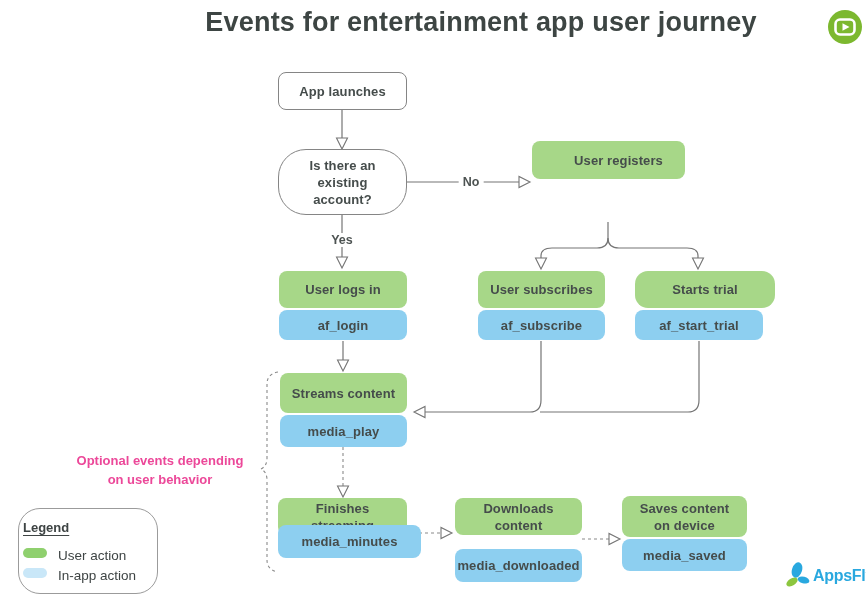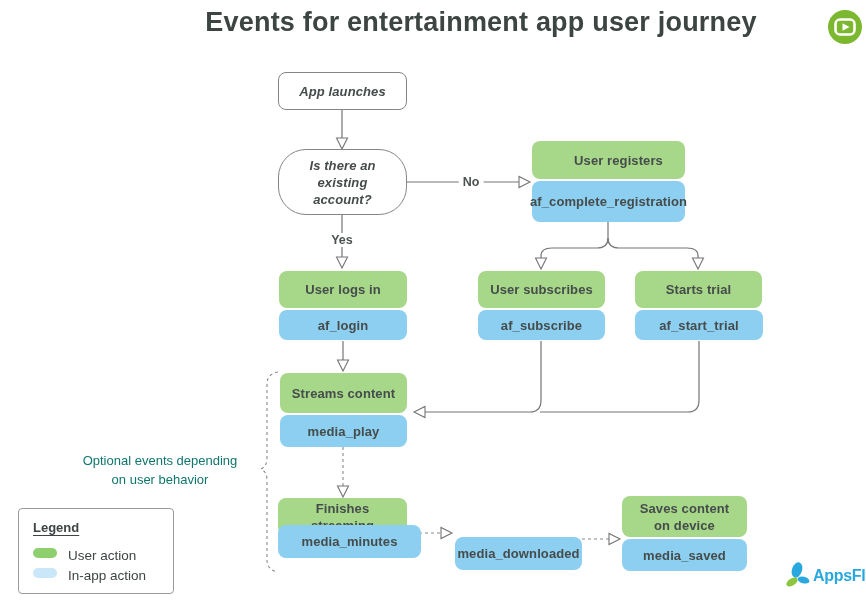--- a/index.html
+++ b/index.html
@@ -11,36 +11,36 @@
     position:absolute; top:7px; left:0; width:100%;
     text-align:center; font-size:27px; font-weight:600;
     color:#3d4543; letter-spacing:0.2px;margin-left:48px;
   }
   .node {
     position:absolute; box-sizing:border-box;
     display:flex; align-items:center; justify-content:center;
     text-align:center; font-size:13px; font-weight:600;
     color:#454c4b; letter-spacing:0.1px; line-height:17px; padding:0 8px;
   }
-  .white-box { background:#ffffff; border:1px solid #858585; border-radius:8px;font-style:italic; }
+  .white-box { background:#ffffff; border:1px solid #858585; border-radius:8px; }
   .green { background:#a7d788; border-radius:8px; }
   .blue  { background:#8dcff0; border-radius:8px; }
   .connectors { position:absolute; left:0; top:0; }
   .edge-label {
     position:absolute; transform:translate(-50%,-50%);
     background:#ffffff; padding:0 4px; font-size:12.5px; font-weight:600; color:#4d5352;
   }
   .annotation {
     position:absolute; left:70px; top:451px; width:180px;
-    text-align:center; font-size:13px; font-weight:400; color:#0f766e; line-height:19px;
+    text-align:center; font-size:13px; font-weight:700; color:#ec4899; line-height:19px;
   }
   .legend {
-    position:absolute; left:18px; top:508px; width:156px; height:86px;
+    position:absolute; left:18px; top:508px; width:140px; height:86px;
     box-sizing:border-box; background:#ffffff; border:1px solid #9b9b9b;
-    border-radius:4px; padding:9px 14px;
+    border-radius:22px; padding:9px 4px;
   }
   .legend-title {
     display:inline-block; font-size:13px; font-weight:700; color:#3e4444;
     text-decoration:underline; text-underline-offset:3px; margin-bottom:8px;
   }
   .legend-row { display:flex; align-items:flex-start; gap:11px; margin-top:5px; }
   .legend-row .label { font-size:13.5px; color:#3e4444; font-weight:500; }
   .pill { width:24px; height:10px; border-radius:5px; flex:0 0 auto; }
   .pill-action { background:#8fd06e; }
   .pill-event  { background:#c9e7f8; }
@@ -113,38 +113,38 @@
   </svg>
 
   <span class="edge-label" style="left:471px; top:182px;">No</span>
   <span class="edge-label" style="left:342px; top:240px;">Yes</span>
 
   <div class="node white-box" style="left:278px; top:72px; width:129px; height:38px;">App launches</div>
 
   <div class="node white-box" style="left:278px; top:149px; width:129px; height:66px;border-radius:28px;">Is there an existing account?</div>
 
   <div class="node green" style="left:532px; top:141px; width:153px; height:38px;padding-left:28px;">User registers</div>
-  <div class="node blue" style="left:532px; top:181px; width:153px; height:41px;">af_complete_registration</div>
 
   <div class="node green" style="left:279px; top:271px; width:128px; height:37px;">User logs in</div>
   <div class="node blue" style="left:279px; top:310px; width:128px; height:30px;">af_login</div>
 
   <div class="node green" style="left:478px; top:271px; width:127px; height:37px;">User subscribes</div>
   <div class="node blue" style="left:478px; top:310px; width:127px; height:30px;">af_subscribe</div>
 
-  <div class="node green" style="left:635px; top:271px; width:127px; height:37px;">Starts trial</div>
+  <div class="node green" style="left:635px; top:271px; width:140px; height:37px;border-radius:13px;">Starts trial</div>
   <div class="node blue" style="left:635px; top:310px; width:128px; height:30px;">af_start_trial</div>
 
   <div class="node green" style="left:280px; top:373px; width:127px; height:40px;">Streams content</div>
   <div class="node blue" style="left:280px; top:415px; width:127px; height:32px;">media_play</div>
 
   <div class="node green" style="left:278px; top:498px; width:129px; height:37px;">Finishes streaming</div>
   <div class="node blue" style="left:278px; top:525px; width:143px; height:33px;">media_minutes</div>
 
-  <div class="node blue" style="left:455px; top:537px; width:127px; height:33px;">media_downloaded</div>
+  <div class="node green" style="left:455px; top:498px; width:127px; height:37px;">Downloads content</div>
+  <div class="node blue" style="left:455px; top:549px; width:127px; height:33px;">media_downloaded</div>
 
   <div class="node green" style="left:622px; top:496px; width:125px; height:41px;">Saves content on device</div>
   <div class="node blue" style="left:622px; top:539px; width:125px; height:32px;">media_saved</div>
 
   <div class="annotation">
     <div>Optional events depending</div>
     <div>on user behavior</div>
   </div>
 
   <div class="legend">

